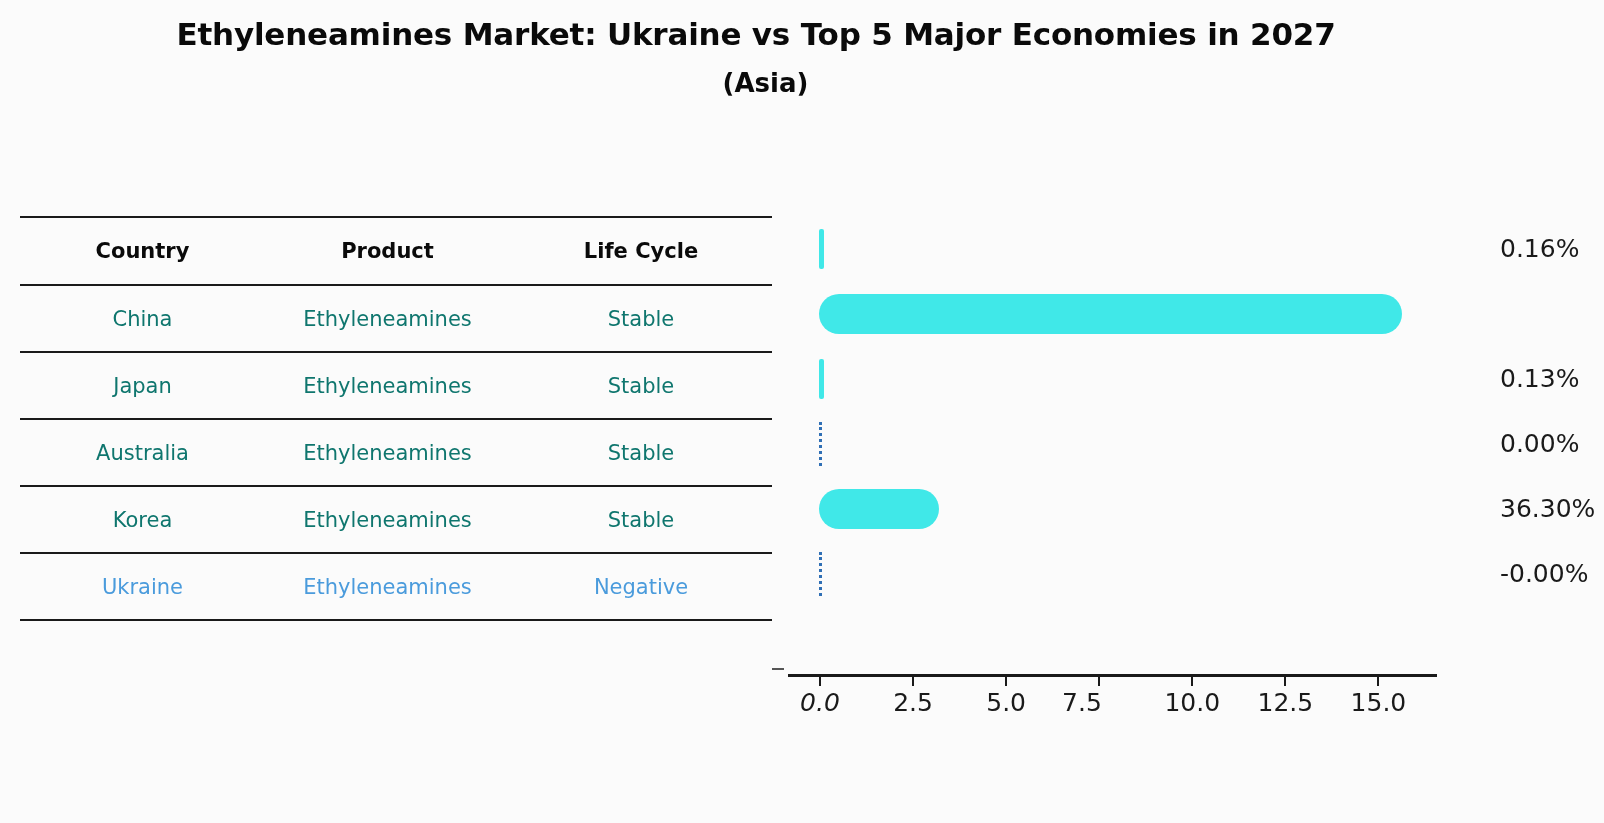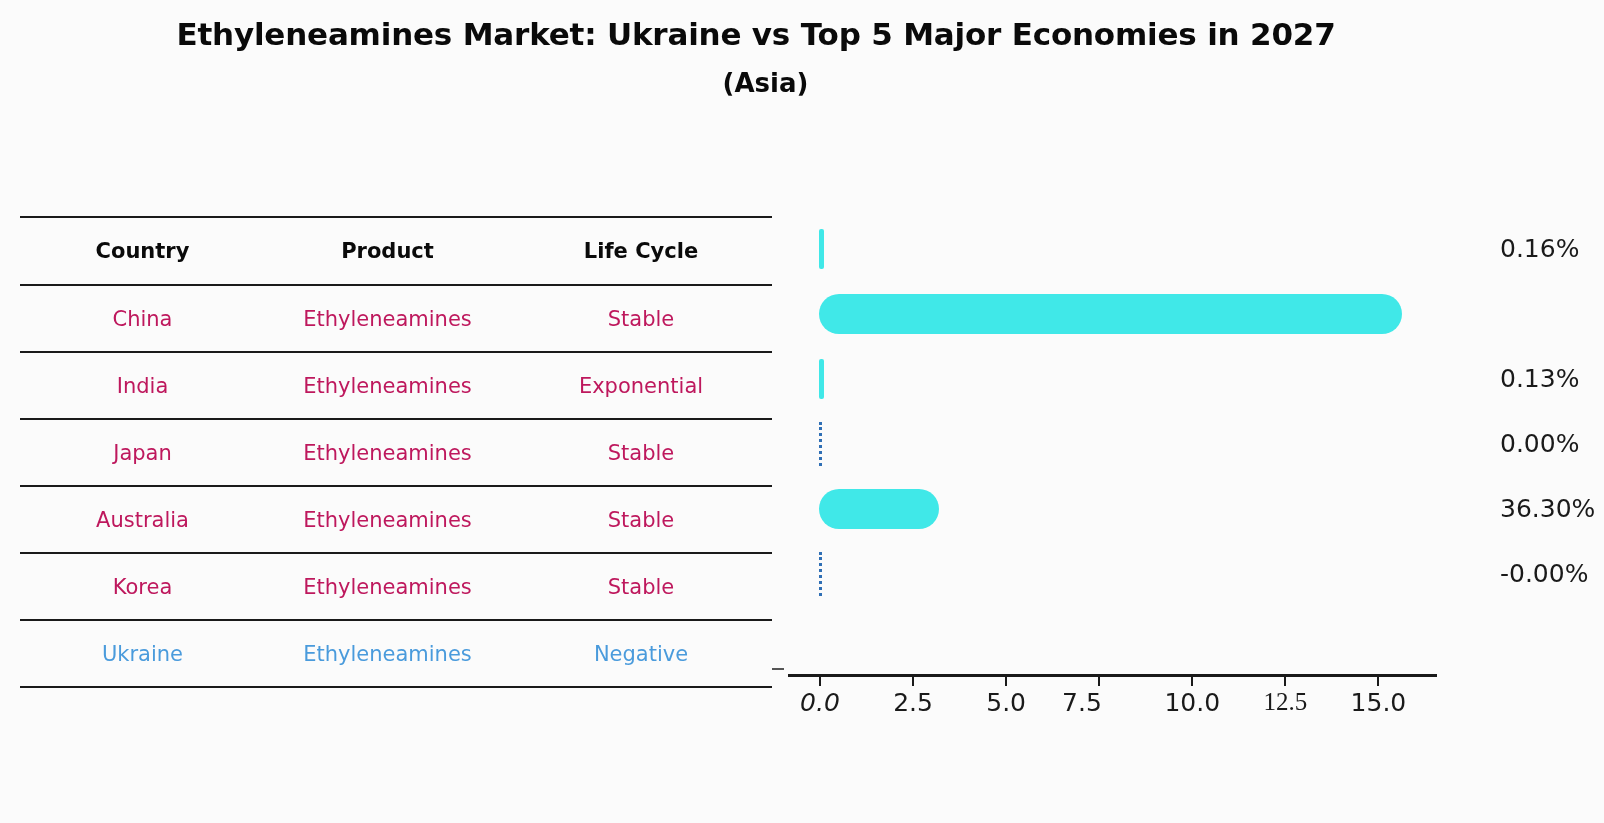--- a/index.html
+++ b/index.html
@@ -69,21 +69,21 @@
   table.data-table thead th {
     font-weight: bold;
     font-size: 21px;
     color: #0a0a0a;
     border-top: 2px solid #1a1a1a;
     border-bottom: 2px solid #1a1a1a;
     height: 66px;
     text-align: center;
   }
   table.data-table tbody td {
-    color: #be185d;
+    color: #0f766e;
     border-bottom: 2px solid #1a1a1a;
   }
   table.data-table tbody tr.highlight-row td {
     color: #4a9bdc;
   }
 
   
   #chart-panel {
     position: absolute;
     left: 772px;
@@ -188,25 +188,20 @@
           <th>Life Cycle</th>
         </tr>
       </thead>
       <tbody id="table-body">
           <tr>
             <td>China</td>
             <td>Ethyleneamines</td>
             <td>Stable</td>
           </tr>
           <tr>
-            <td>India</td>
-            <td>Ethyleneamines</td>
-            <td>Exponential</td>
-          </tr>
-          <tr>
             <td>Japan</td>
             <td>Ethyleneamines</td>
             <td>Stable</td>
           </tr>
           <tr>
             <td>Australia</td>
             <td>Ethyleneamines</td>
             <td>Stable</td>
           </tr>
           <tr>
@@ -256,19 +251,19 @@
         <div class="tick-label" style="left: 48px; font-style: italic;">0.0</div>
         <div class="tick" style="left: 140.072px;"></div>
         <div class="tick-label" style="left: 141.072px;">2.5</div>
         <div class="tick" style="left: 233.145px;"></div>
         <div class="tick-label" style="left: 234.145px;">5.0</div>
         <div class="tick" style="left: 326.217px;"></div>
         <div class="tick-label" style="left: 310px;">7.5</div>
         <div class="tick" style="left: 419.289px;"></div>
         <div class="tick-label" style="left: 420.289px;">10.0</div>
         <div class="tick" style="left: 512.361px;"></div>
-        <div class="tick-label" style="left: 513.361px; font-family: Liberation Serif, serif;">12.5</div>
+        <div class="tick-label" style="left: 513.361px;">12.5</div>
         <div class="tick" style="left: 605.434px;"></div>
         <div class="tick-label" style="left: 606.434px;">15.0</div>
       </div>
   </div>
 
 </div>
 
 </body></html>

